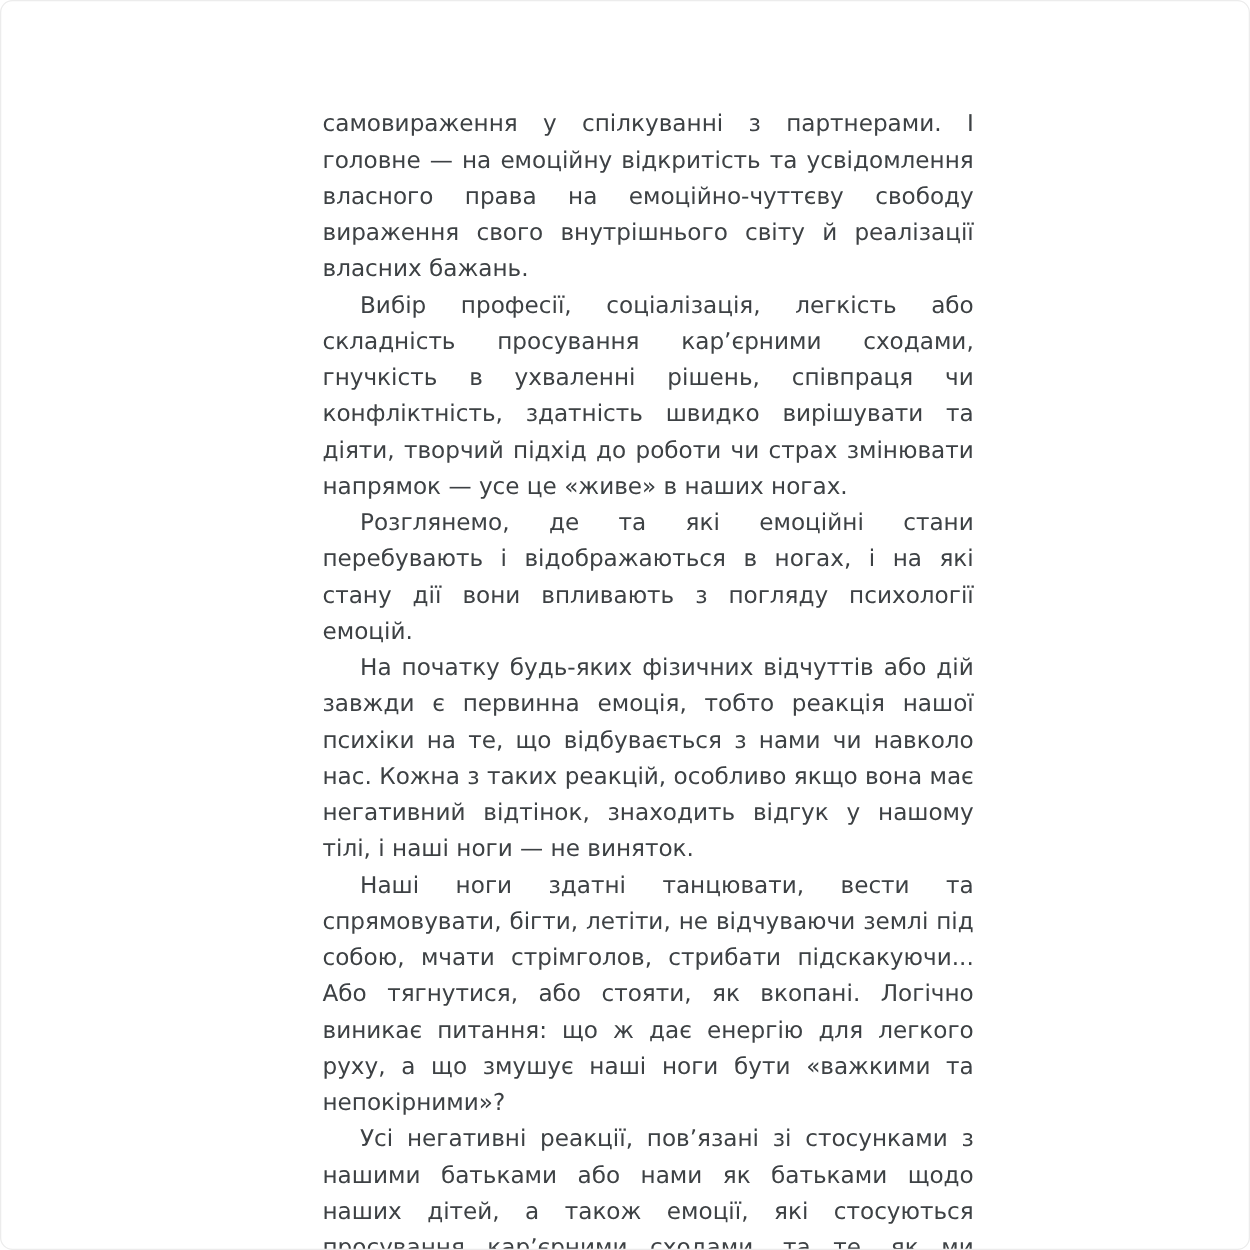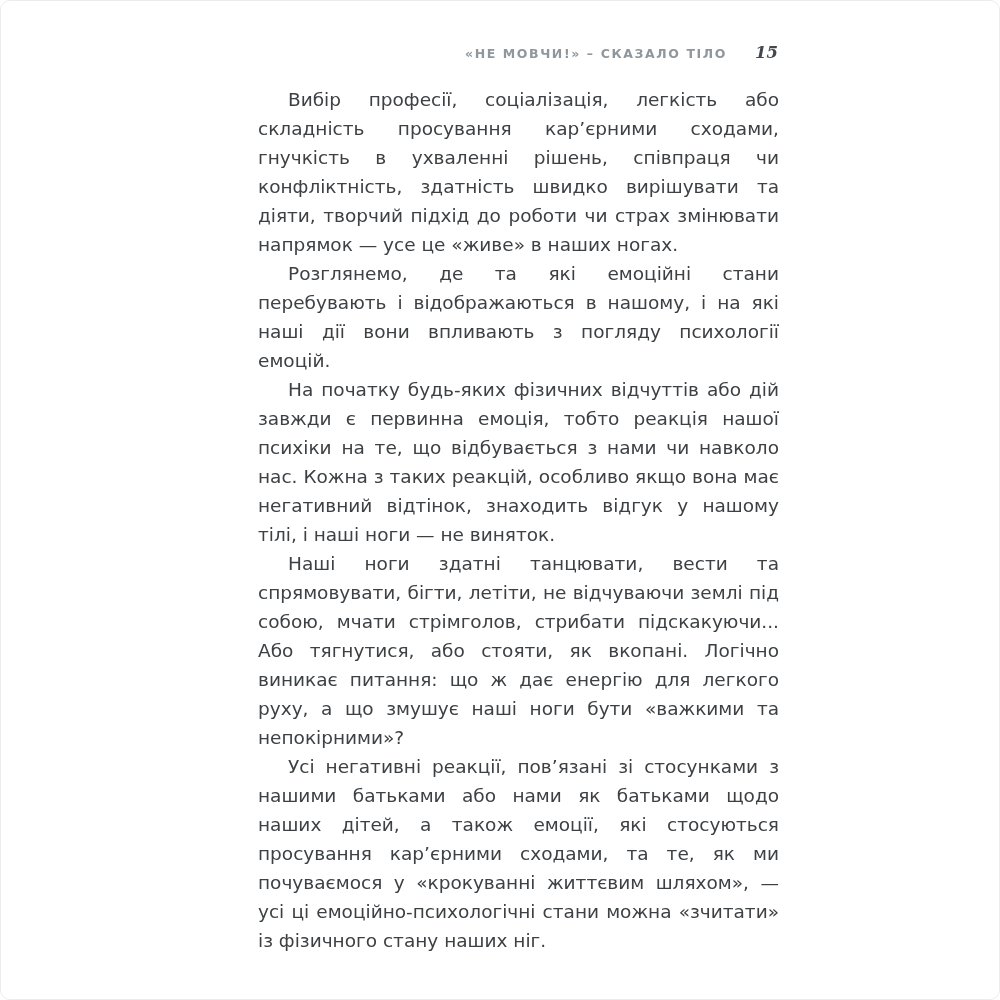--- a/index.html
+++ b/index.html
@@ -59,26 +59,23 @@
   }
   .text-column p.first {
     text-indent: 0;
   }
 </style>
 </head>
 <body>
 
 <div class="page">
 
-  <div class="running-header">
-    <span class="header-title">«НЕ МОВЧИ!» – СКАЗАЛО ТІЛО</span>
-    <span class="page-number">15</span>
-  </div>
 
   <div class="text-column">
+    <p class="first">самовираження у спілкуванні з партнерами. І головне — на емоційну відкритість та усвідомлення власного права на емоційно-чуттєву свободу вираження свого внутрішнього світу й реалізації власних бажань.</p>
     <p>Вибір професії, соціалізація, легкість або складність просування кар’єрними сходами, гнучкість в ухваленні рішень, співпраця чи конфліктність, здатність швидко вирішувати та діяти, творчий підхід до роботи чи страх змінювати напрямок — усе це «живе» в наших ногах.</p>
-    <p>Розглянемо, де та які емоційні стани перебувають і відображаються в нашому, і на які наші дії вони впливають з погляду психології емоцій.</p>
+    <p>Розглянемо, де та які емоційні стани перебувають і відображаються в ногах, і на які стану дії вони впливають з погляду психології емоцій.</p>
     <p>На початку будь-яких фізичних відчуттів або дій завжди є первинна емоція, тобто реакція нашої психіки на те, що відбувається з нами чи навколо нас. Кожна з таких реакцій, особливо якщо вона має негативний відтінок, знаходить відгук у нашому тілі, і наші ноги — не виняток.</p>
     <p>Наші ноги здатні танцювати, вести та спрямовувати, бігти, летіти, не відчуваючи землі під собою, мчати стрімголов, стрибати підскакуючи... Або тягнутися, або стояти, як вкопані. Логічно виникає питання: що ж дає енергію для легкого руху, а що змушує наші ноги бути «важкими та непокірними»?</p>
     <p>Усі негативні реакції, пов’язані зі стосунками з нашими батьками або нами як батьками щодо наших дітей, а також емоції, які стосуються просування кар’єрними сходами, та те, як ми почуваємося у «крокуванні життєвим шляхом», — усі ці емоційно-психологічні стани можна «зчитати» із фізичного стану наших ніг.</p>
   </div>
 
 </div>
 
 </body></html>

